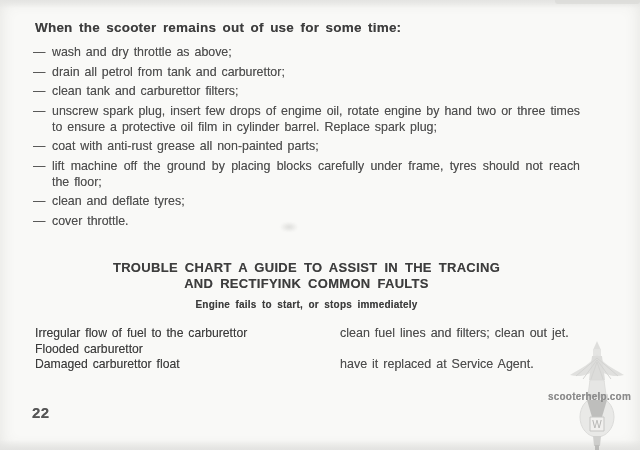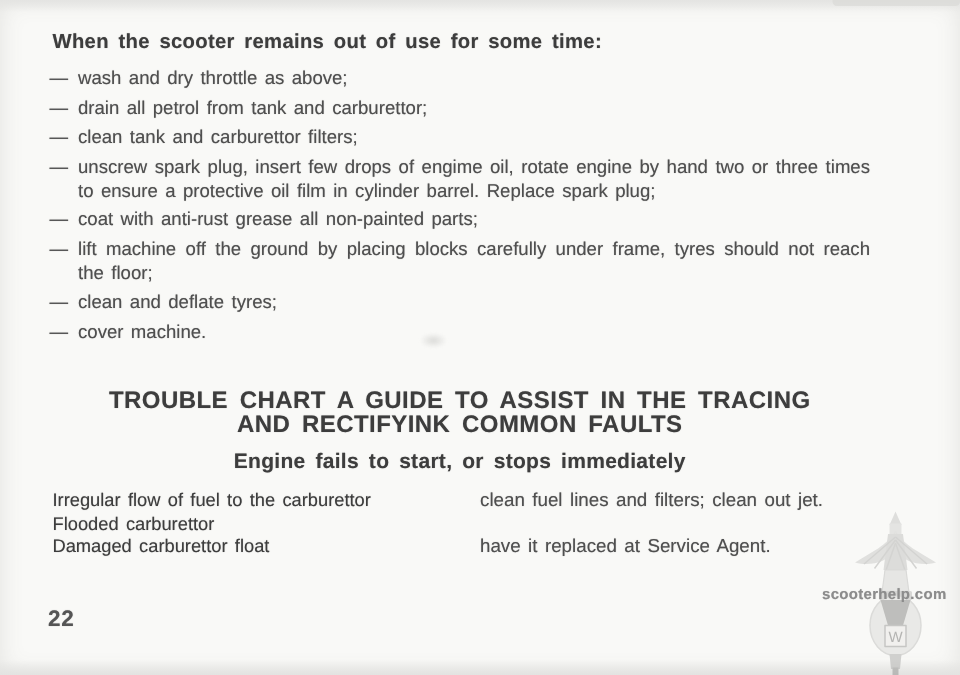--- a/index.html
+++ b/index.html
@@ -27,33 +27,33 @@
     font-size:13.5px;font-weight:bold;color:var(--ink_bold,#3d3d3d);
     word-spacing:2.5px;letter-spacing:.2px;line-height:18px;margin:2px;
   }
   .bullets{position:absolute;left:33px;top:44px;width:547px;}
   .bullet{display:flex;margin-bottom:3.5px;font-size:12.4px;line-height:16px;}
   .bullet .dash{flex:none;width:19px;}
   .bullet .bullet-text{flex:1;text-align:justify;word-spacing:1.5px;}
 
   .chart-title{
     position:absolute;left:33px;top:260px;width:547px;
-    text-align:center;font-size:16px;font-weight:bold;color:var(--ink_bold,#3d3d3d);
+    text-align:center;font-size:13px;font-weight:bold;color:var(--ink_bold,#3d3d3d);
     line-height:16px;word-spacing:3px;letter-spacing:.3px;
   }
   .section-heading{
     position:absolute;left:33px;top:299px;width:547px;
-    text-align:center;font-size:14px;font-weight:bold;color:var(--ink_bold,#3d3d3d);
+    text-align:center;font-size:10px;font-weight:bold;color:var(--ink_bold,#3d3d3d);
     word-spacing:2.5px;letter-spacing:.2px;
   }
   .fault-table{position:absolute;left:35px;top:326px;width:553px;font-size:12.5px;line-height:15.5px;}
   .fault-row{display:flex;}
   .fault-cell{flex:none;width:285px;font-weight:normal;color:var(--ink_bold,#3d3d3d);
     white-space:nowrap;font-size:12.2px;word-spacing:1.5px;}
-  .remedy-cell{flex:none;width:268px;word-spacing:1.5px;}
+  .remedy-cell{flex:none;width:268px;word-spacing:1.5px;margin-left:20px;}
 
   .page-number{position:absolute;left:32px;top:404px;font-size:15px;font-weight:bold;color:#555;letter-spacing:.5px;}
 
   .watermark{position:absolute;left:545px;top:336px;width:95px;height:114px;z-index:3;pointer-events:none;}
   .watermark-text{position:absolute;left:3px;top:55px;width:92px;
     font-size:10px;font-weight:bold;color:var(--watermark,#8c8c8c);
     letter-spacing:.2px;text-shadow:0 0 .5px rgba(140,140,140,.6);}
   .plug-svg{position:absolute;left:21px;top:2px;opacity:.62;}
 </style>
 </head>
@@ -91,21 +91,21 @@
     <div class="bullet">
       <span class="dash fuzz">—</span>
       <span class="bullet-text fuzz">lift machine off the ground by placing blocks carefully under frame, tyres should not reach the floor;</span>
     </div>
     <div class="bullet">
       <span class="dash fuzz">—</span>
       <span class="bullet-text fuzz">clean and deflate tyres;</span>
     </div>
     <div class="bullet">
       <span class="dash fuzz">—</span>
-      <span class="bullet-text fuzz">cover machine.</span>
+      <span class="bullet-text fuzz">cover throttle.</span>
     </div>
   </div>
 
   <div class="chart-title">
     <div class="fuzz">TROUBLE CHART A GUIDE TO ASSIST IN THE TRACING</div>
     <div class="fuzz">AND RECTIFYINK COMMON FAULTS</div>
   </div>
 
   <div class="section-heading fuzz">Engine fails to start, or stops immediately</div>
 

